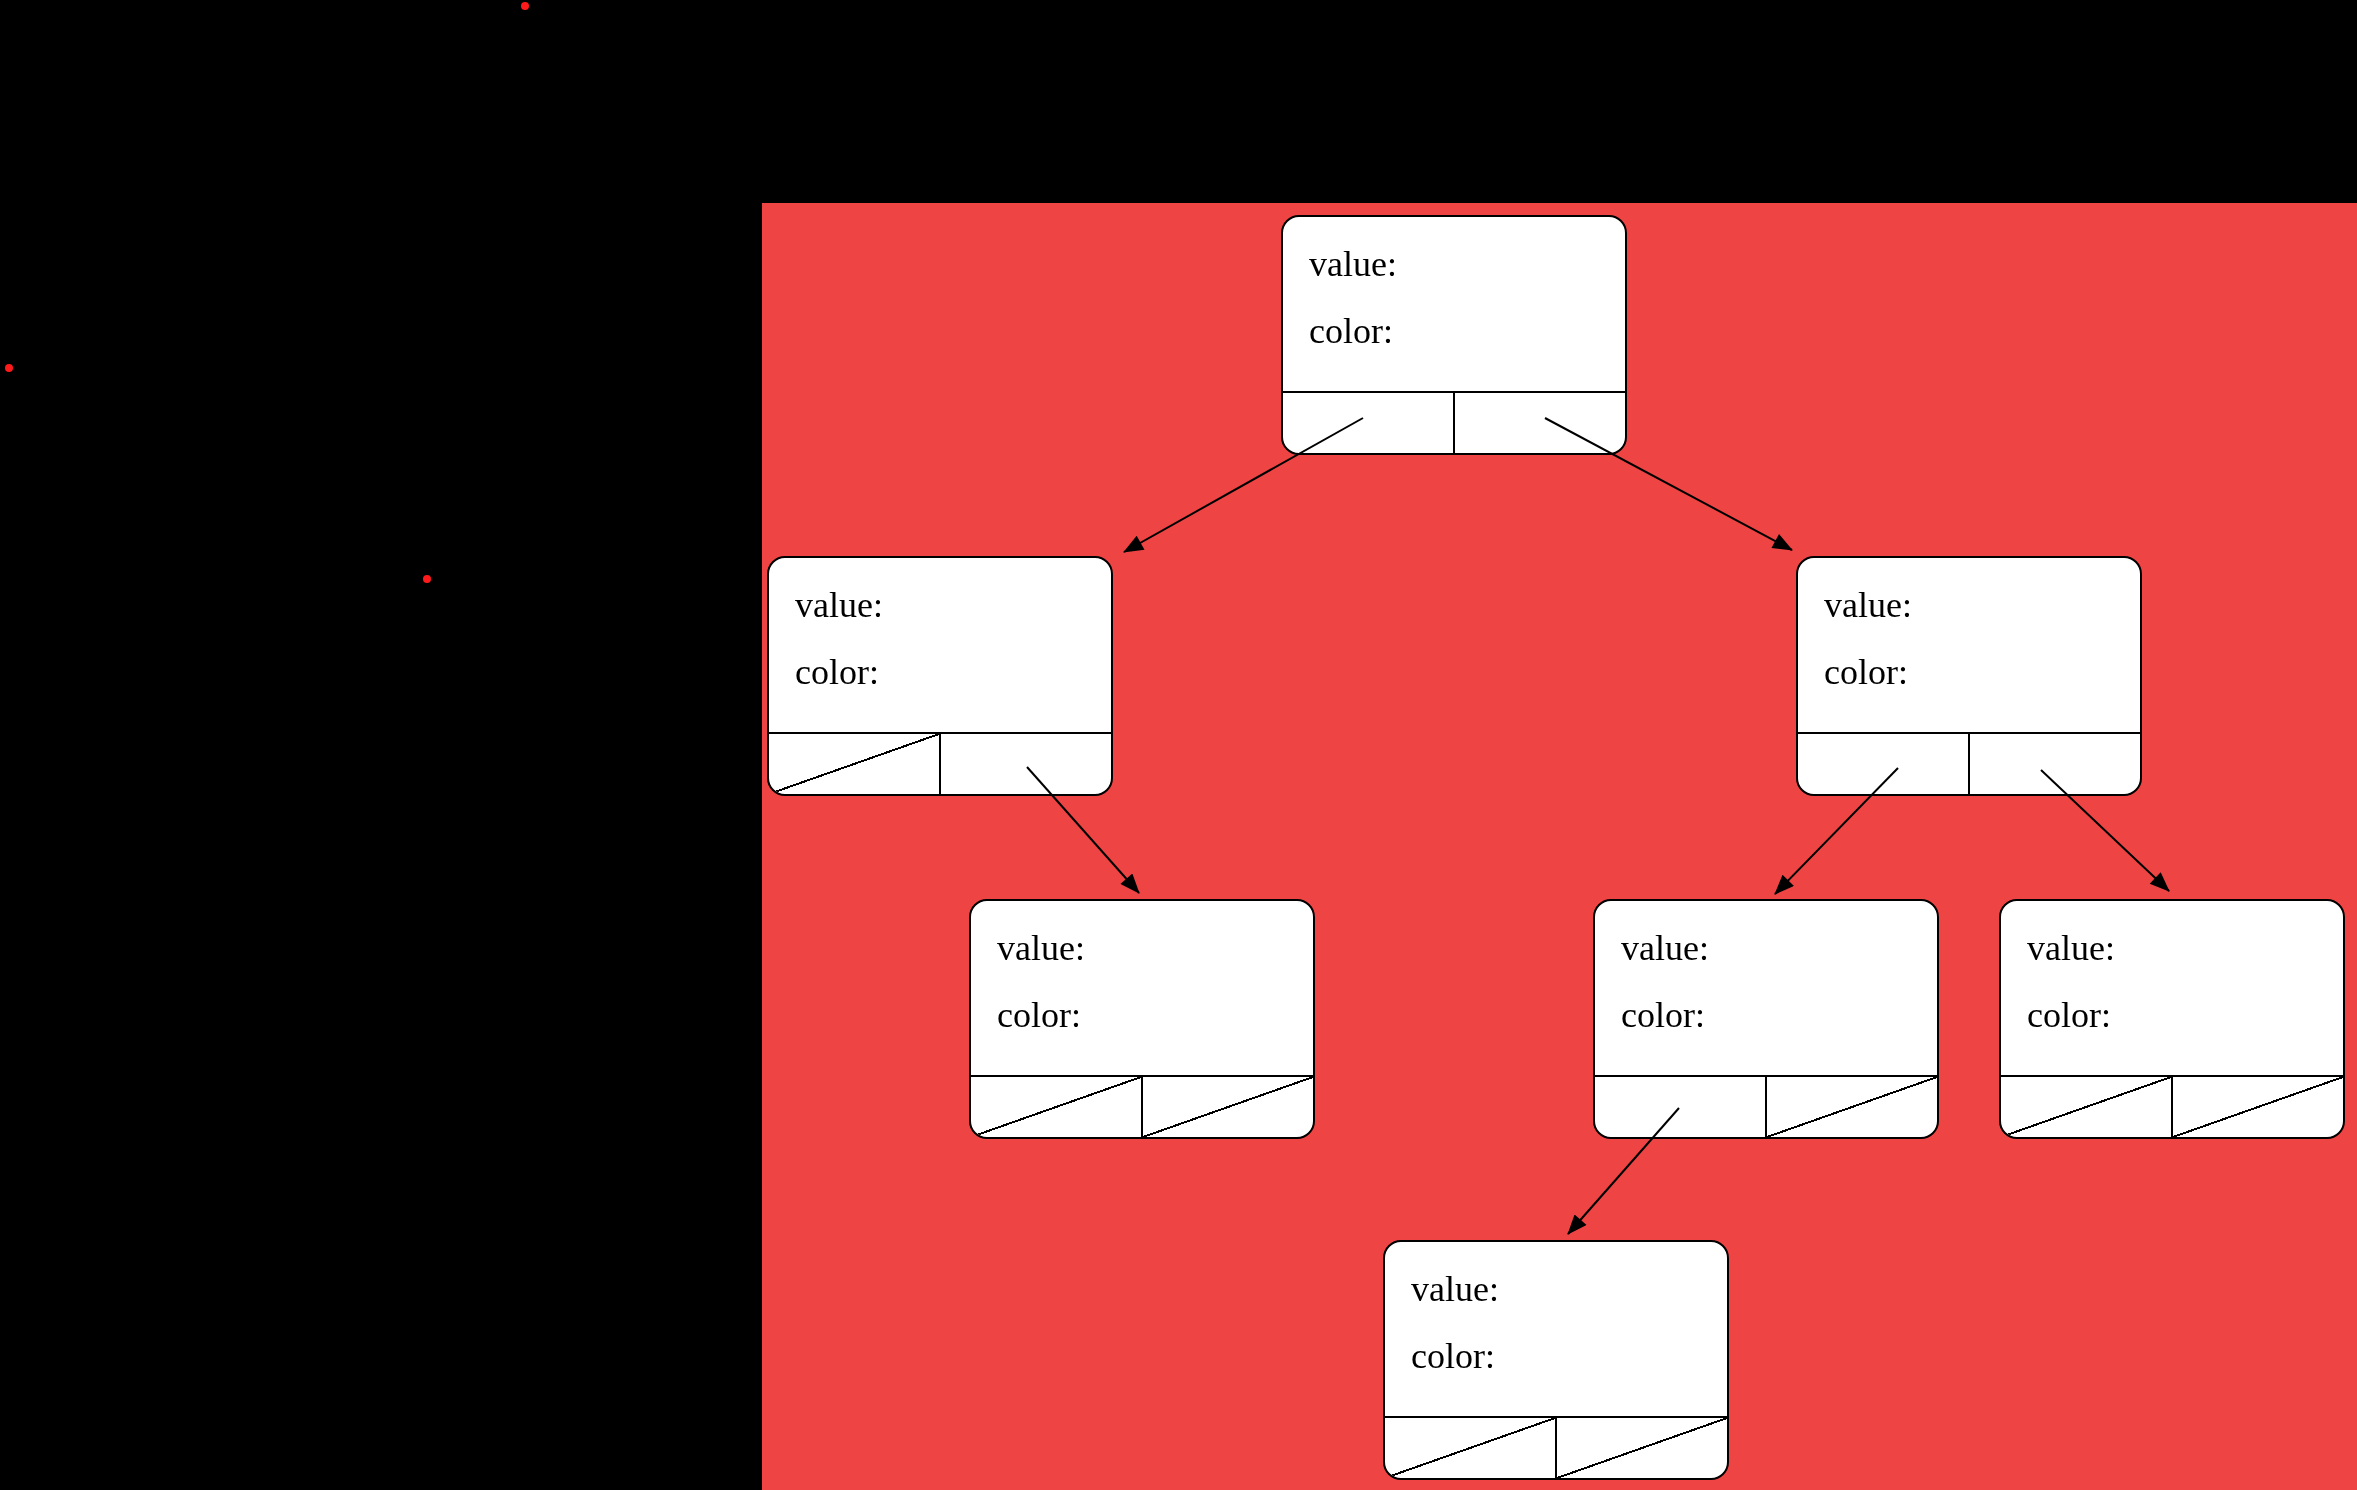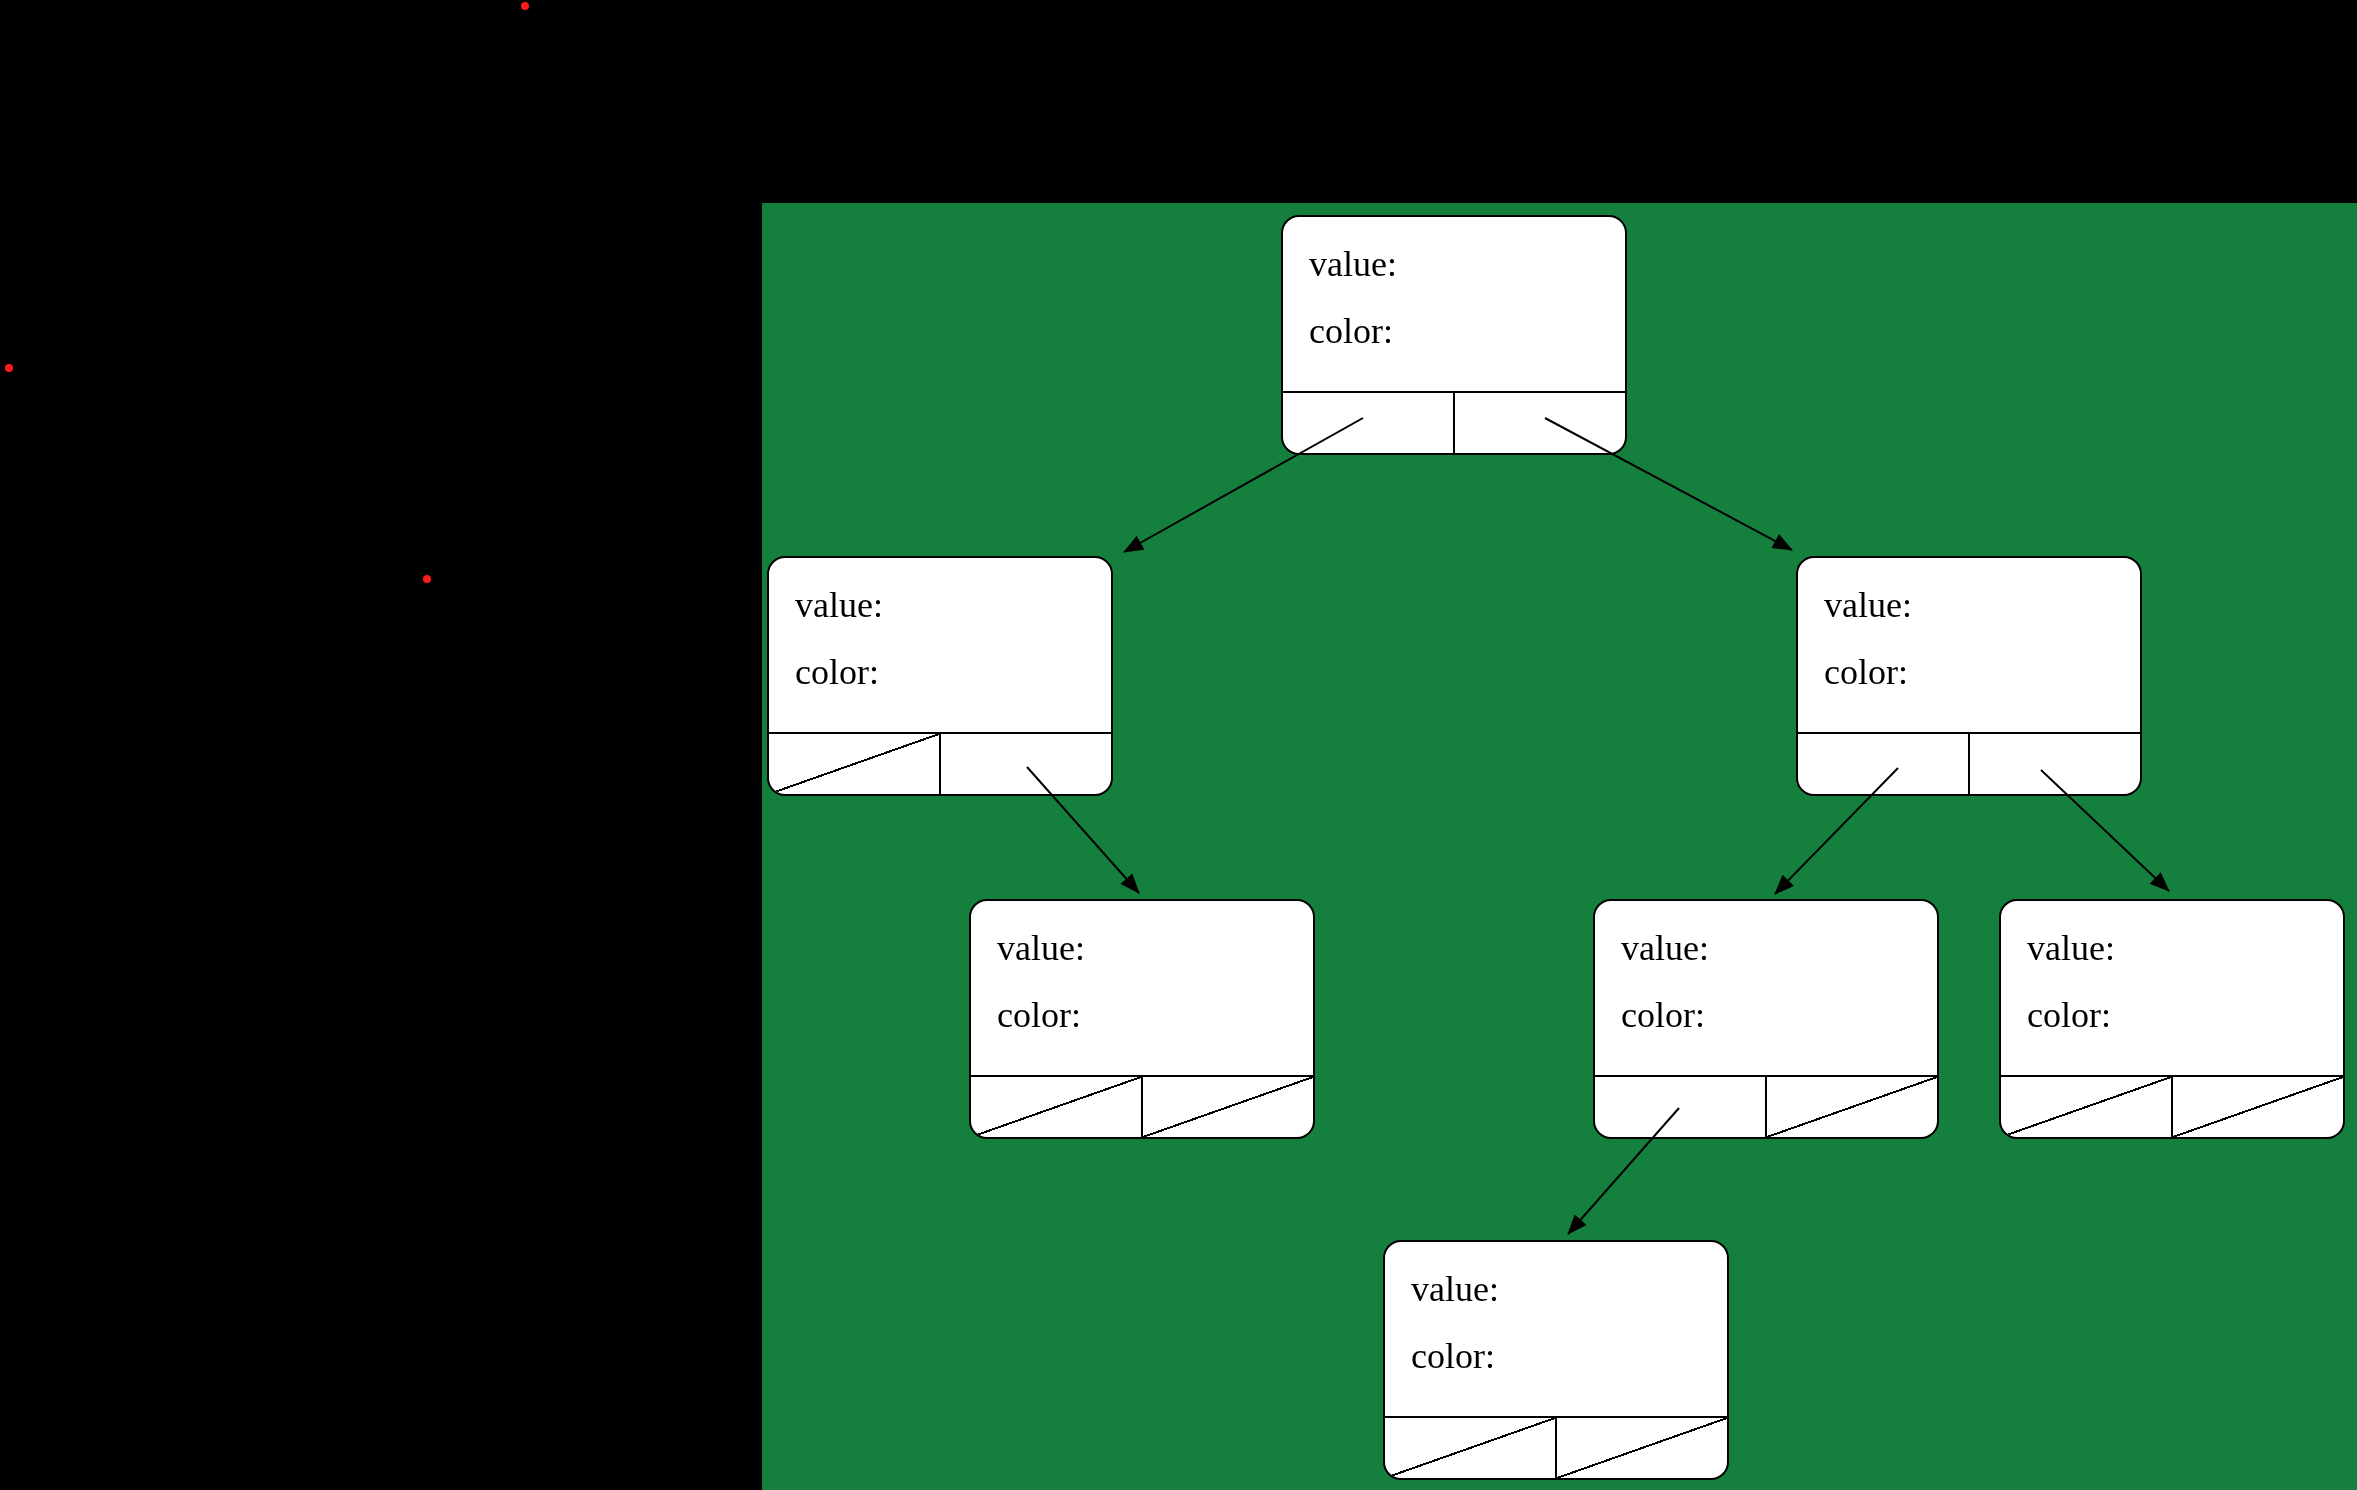--- a/index.html
+++ b/index.html
@@ -21,21 +21,21 @@
     height: 8px;
     border-radius: 50%;
     background: #fe1a1a;
   }
   #panel {
     position: absolute;
     left: 762px;
     top: 203px;
     width: 1595px;
     height: 1287px;
-    background: #15803d;
+    background: #ef4444;
   }
   .node {
     position: absolute;
     width: 346px;
     height: 240px;
     background: #fff;
     border: 2px solid #000;
     border-radius: 18px;
     box-sizing: border-box;
     overflow: hidden;

